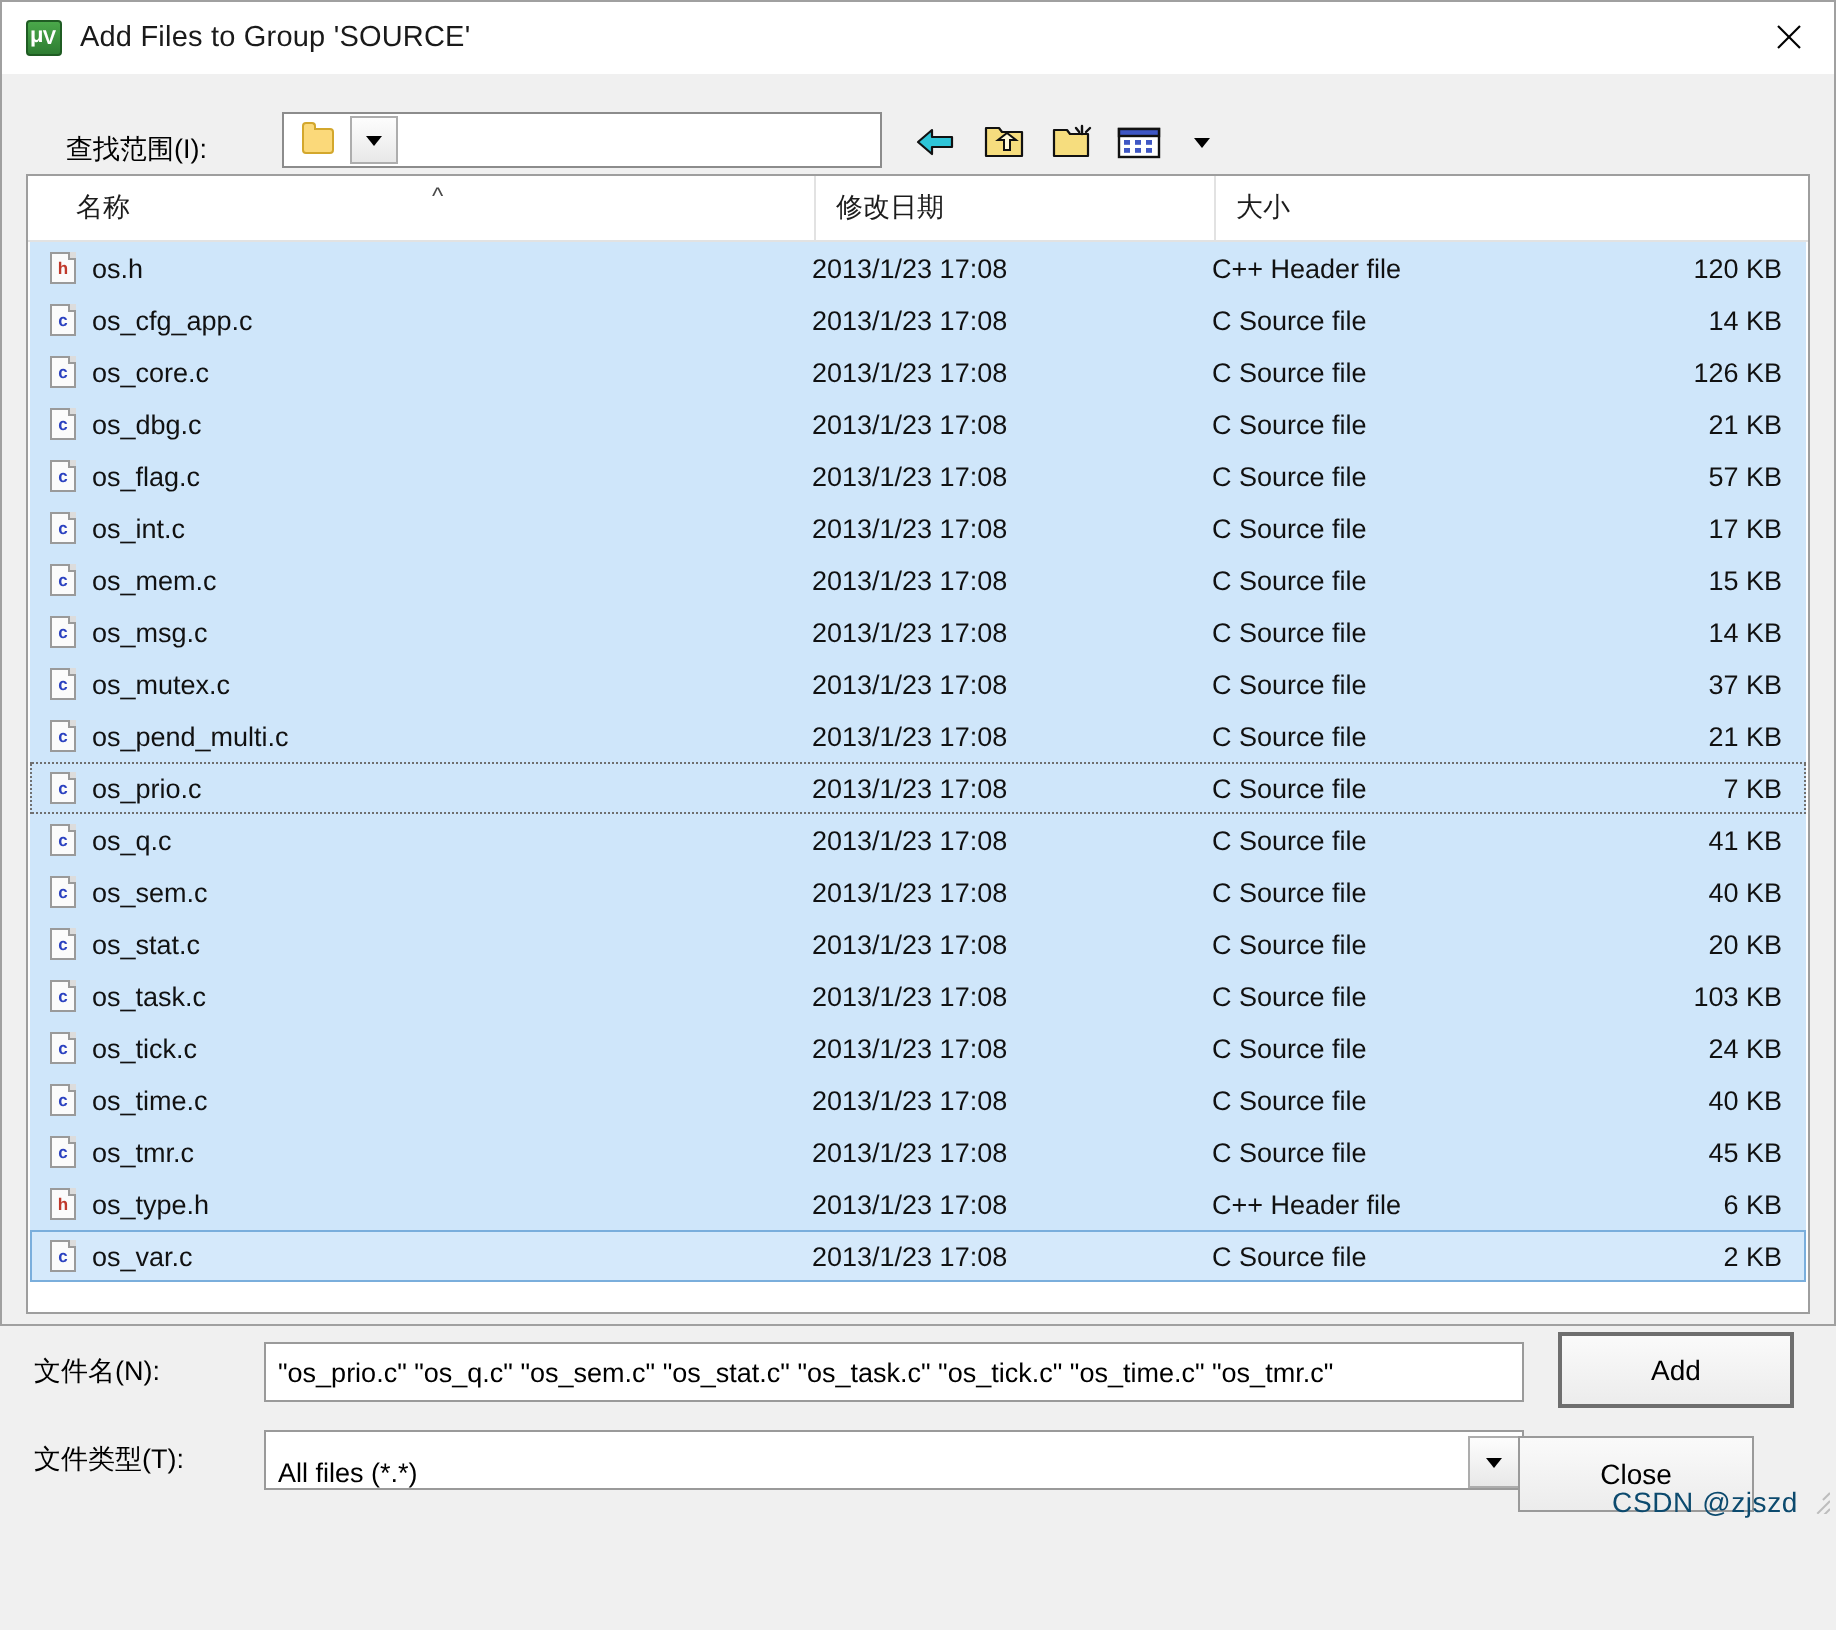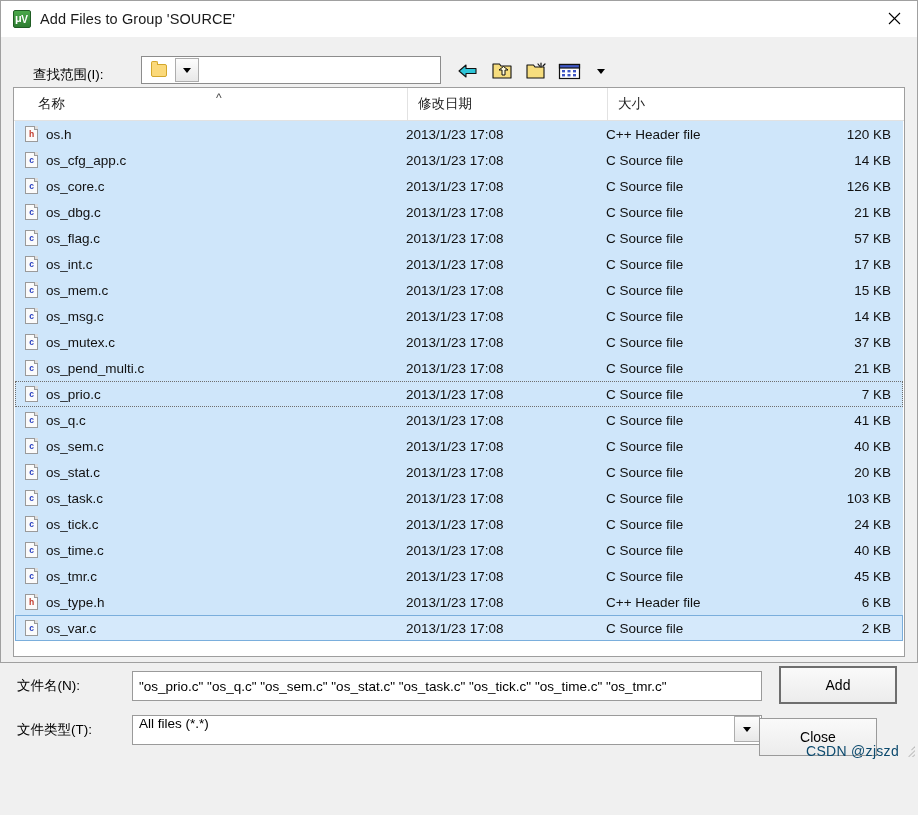--- a/index.html
+++ b/index.html
@@ -294,21 +294,21 @@
     white-space: nowrap;
     flex: 0 0 auto;
   }
   .type-combo {
     width: 630px;
     height: 30px;
     background: #ffffff;
     border: 1px solid #9a9a9a;
     box-sizing: border-box;
     display: flex;
-    align-items: flex-start;
+    align-items: flex-end;
     position: relative;
     flex: 0 0 auto;
   }
   .type-combo .val {
     font-size: 13.5px;
     color: #000;
     padding-left: 6px;
     flex: 1 1 auto;
   }
   .type-combo .combo-arrow {

